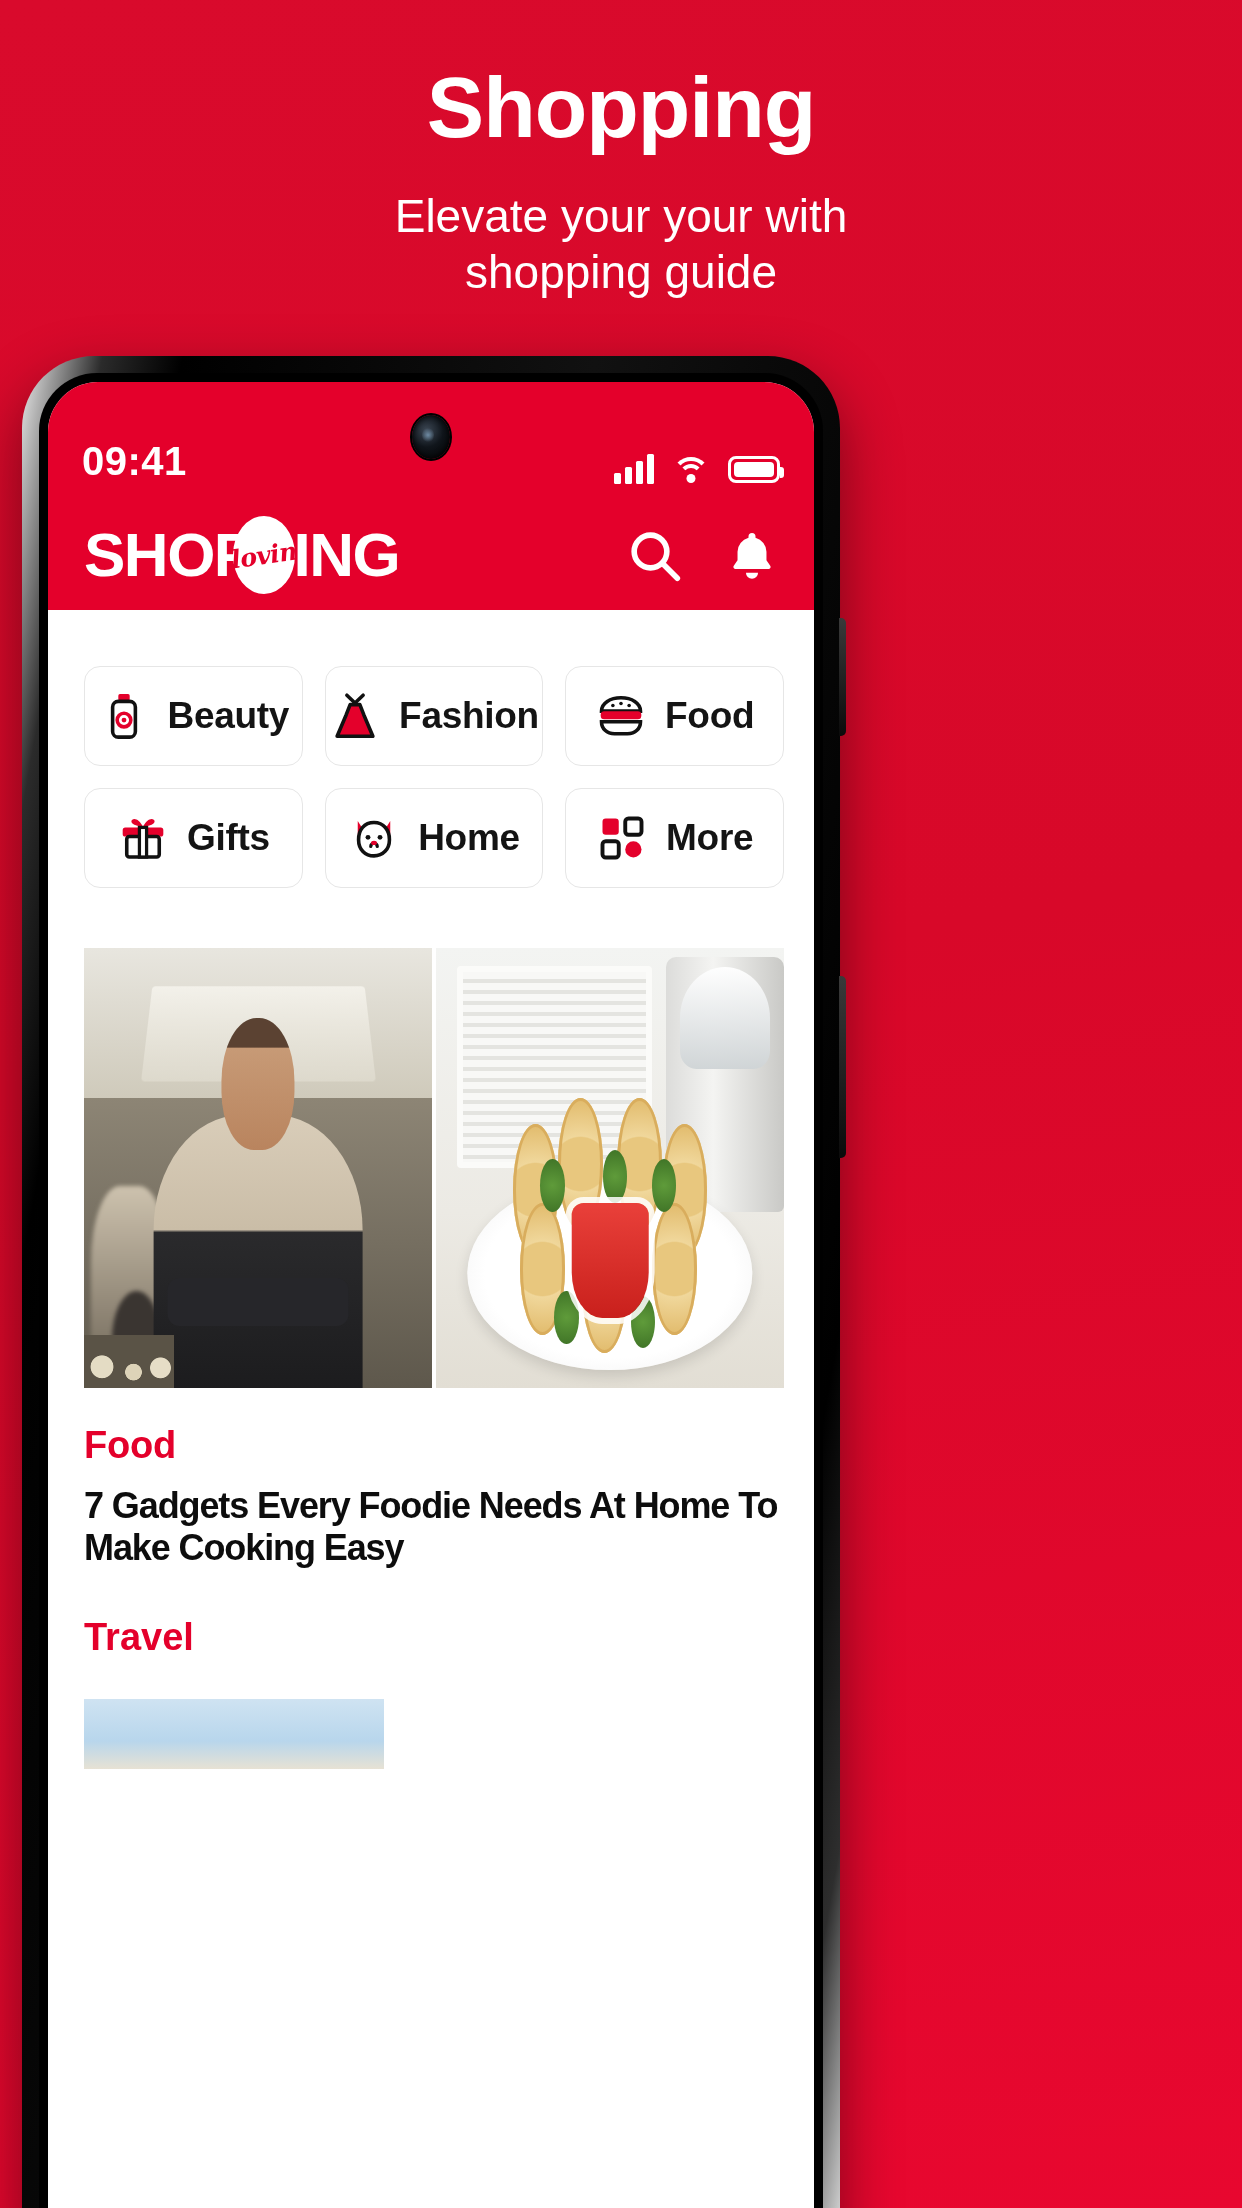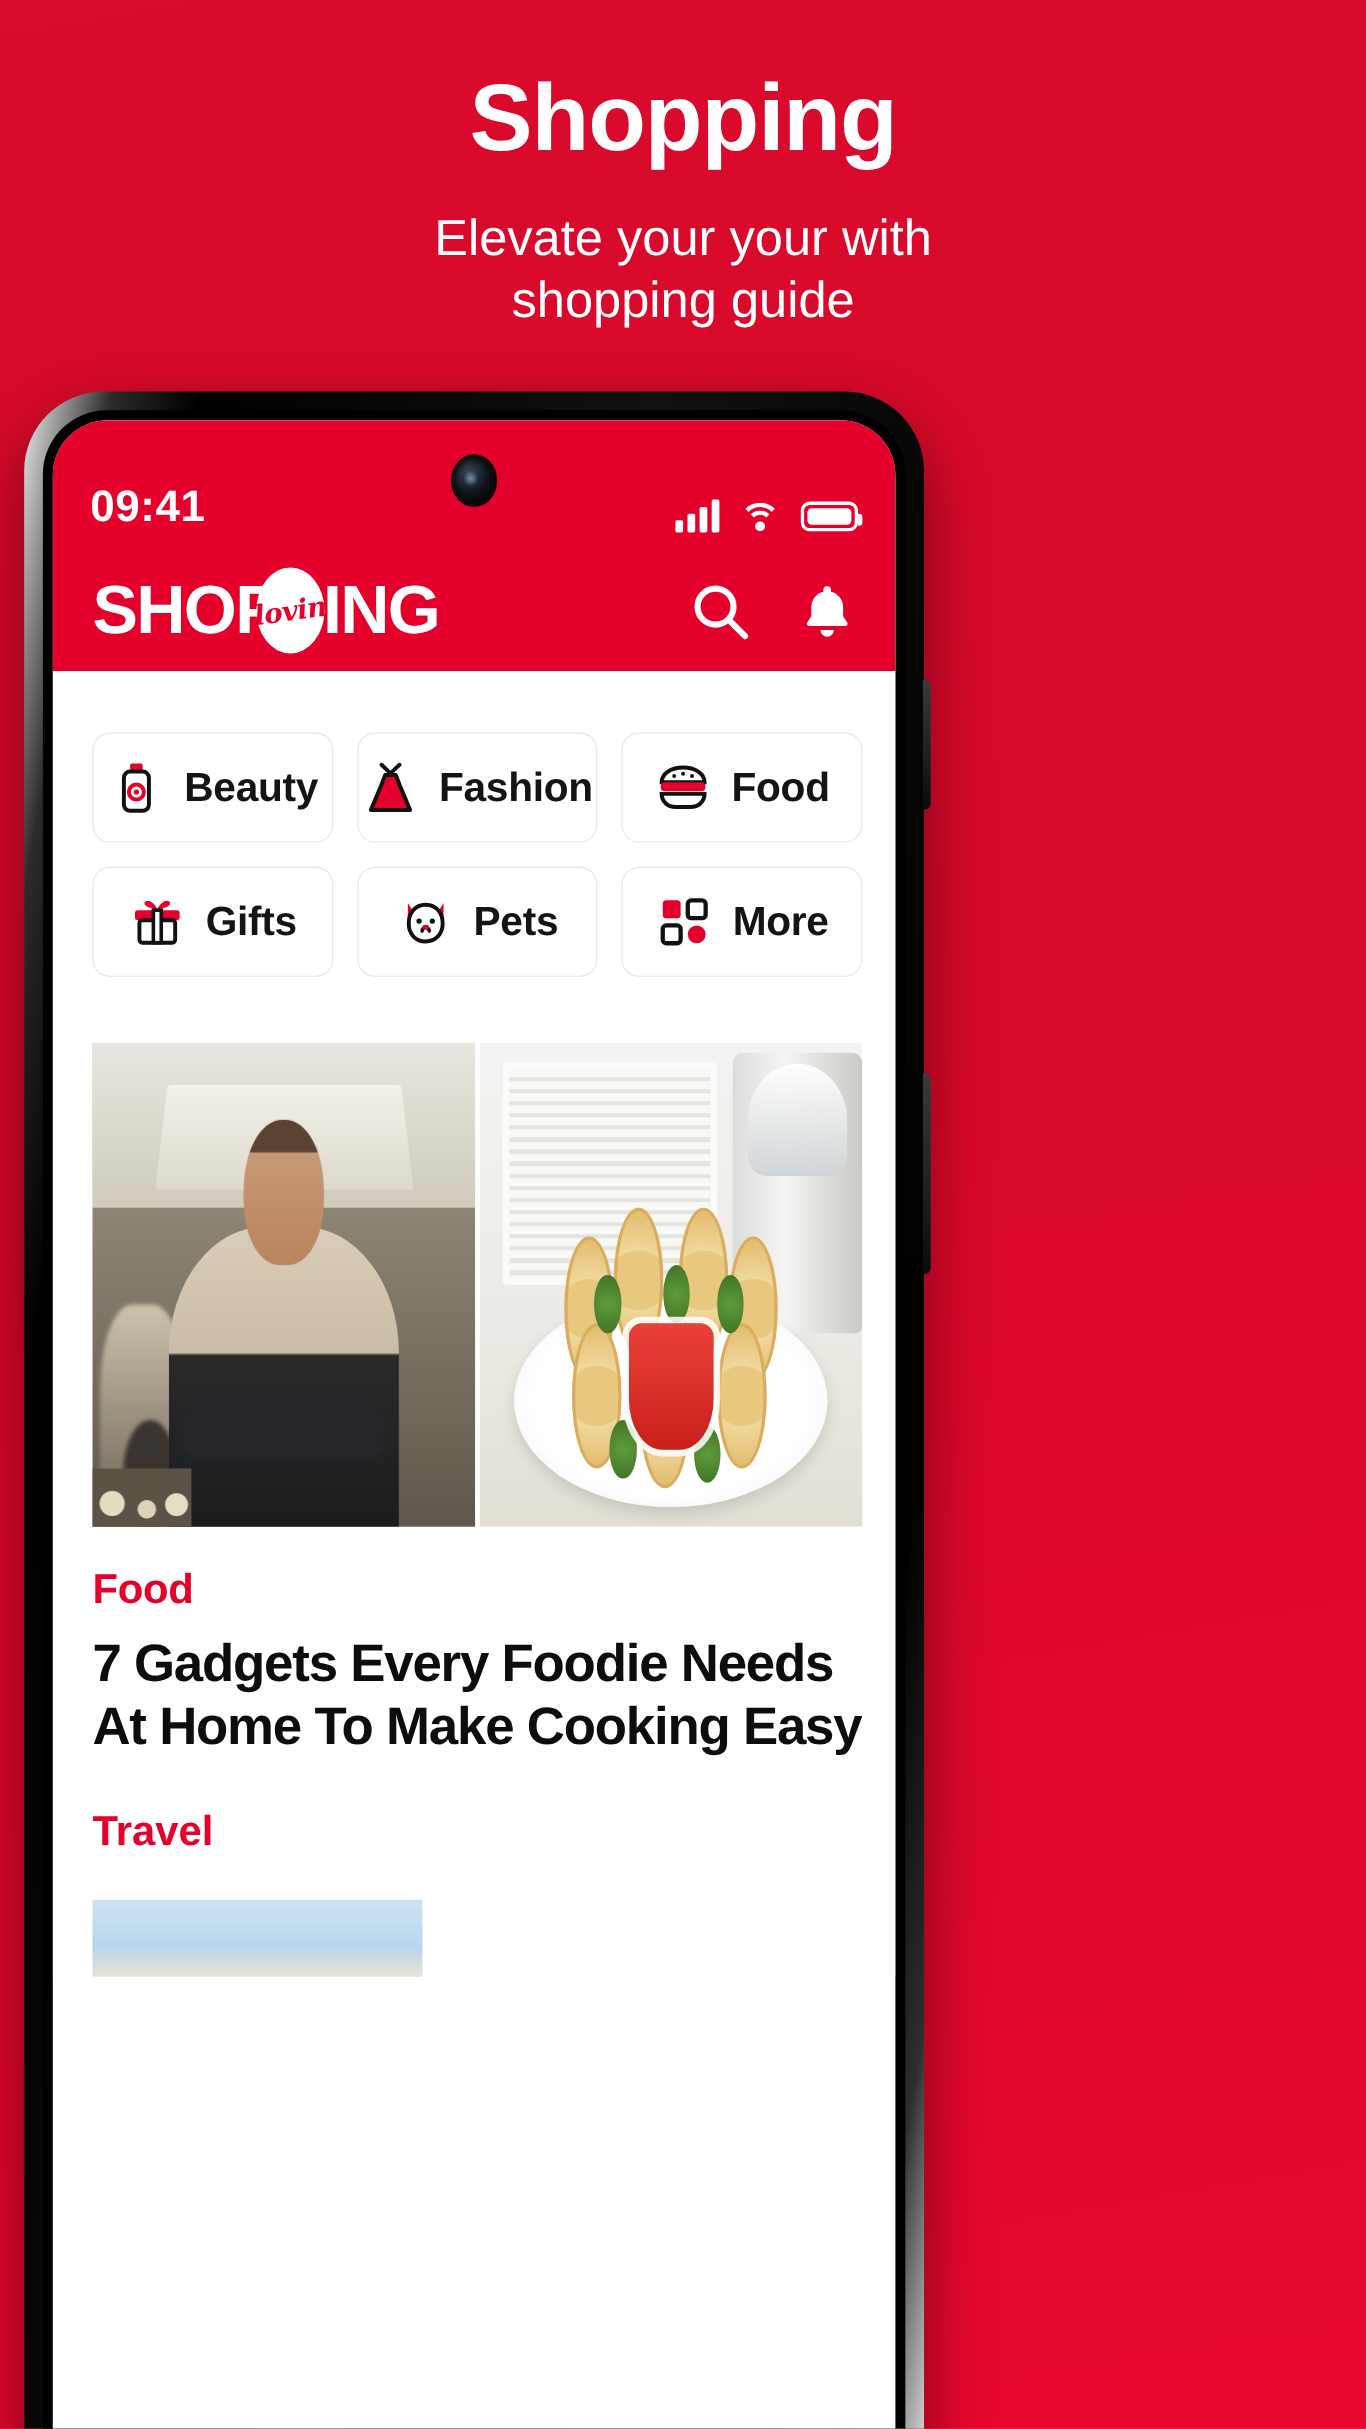--- a/index.html
+++ b/index.html
@@ -182,21 +182,21 @@
     background:radial-gradient(circle at 50% 50%, #e8c77e 0 38%, #f0d79b 40%, #e0b867 100%);
     box-shadow:inset 0 0 0 3px #d9ad5d;
   }
   .food-green { position:absolute; width:7%; height:12%; border-radius:50%;
     background:radial-gradient(circle,#5f9b3a,#3e7226); }
   .food-bowl { position:absolute; bottom:16%; left:50%; transform:translateX(-50%);
     width:22%; height:26%; border-radius:12px 12px 40% 40%;
     background:linear-gradient(180deg,#e9403a,#c9201c); box-shadow:0 0 0 6px rgba(255,255,255,.85); }
   .cat-tag { margin-top:36px; font-size:38px; font-weight:700; color:#E4002B; letter-spacing:-.2px; }
   .headline {
-    margin-top:18px; font-size:48px; font-weight:700; color:#0d0d0d;
+    margin-top:18px; font-size:36px; font-weight:700; color:#0d0d0d;
     line-height:1.18; letter-spacing:-1.1px;
   }
   .next-tag { margin-top:46px; font-size:38px; font-weight:700; color:#E4002B; }
   .next-row { display:flex; align-items:flex-start; justify-content:space-between;flex-direction:column; }
   .next-thumb {
     width:300px; height:70px; flex:none; margin-top:40px; overflow:hidden;
     background:linear-gradient(180deg,#cfe3f2 0%, #b8d6ec 60%, #e7e2d4 100%);
   }
 </style>
 </head>
@@ -309,21 +309,21 @@
               <svg class="chip-ico" viewBox="0 0 32 32">
                 <path d="M6 5.5 9.5 11 6 14z" fill="#E4002B"></path>
                 <path d="M26 5.5 22.5 11 26 14z" fill="#E4002B"></path>
                 <path d="M16 6.5c6 0 9.5 4.6 9.5 10.5S21.5 27 16 27 6.5 23 6.5 17 10 6.5 16 6.5z" fill="#fff" stroke="#111" stroke-width="2.2"></path>
                 <circle cx="12.3" cy="15.6" r="1.5" fill="#111"></circle>
                 <circle cx="19.7" cy="15.6" r="1.5" fill="#111"></circle>
                 <path d="M16 19.2a2 2 0 0 1 2 2" fill="none" stroke="#111" stroke-width="2" stroke-linecap="round"></path>
                 <path d="M16 19.2a2 2 0 0 0-2 2" fill="none" stroke="#111" stroke-width="2" stroke-linecap="round"></path>
                 <ellipse cx="16" cy="19" rx="1.8" ry="1.3" fill="#E4002B"></ellipse>
               </svg>
-              <span class="chip-label">Pets</span>
+              <span class="chip-label">Home</span>
             </div>
 
             <div class="chip">
               <svg class="chip-ico" viewBox="0 0 32 32">
                 <rect x="4" y="4" width="10" height="10" rx="2" fill="#E4002B"></rect>
                 <rect x="18" y="4" width="10" height="10" rx="2" fill="none" stroke="#111" stroke-width="2.4"></rect>
                 <rect x="4" y="18" width="10" height="10" rx="2" fill="none" stroke="#111" stroke-width="2.4"></rect>
                 <circle cx="23" cy="23" r="5" fill="#E4002B"></circle>
               </svg>
               <span class="chip-label">More</span>

